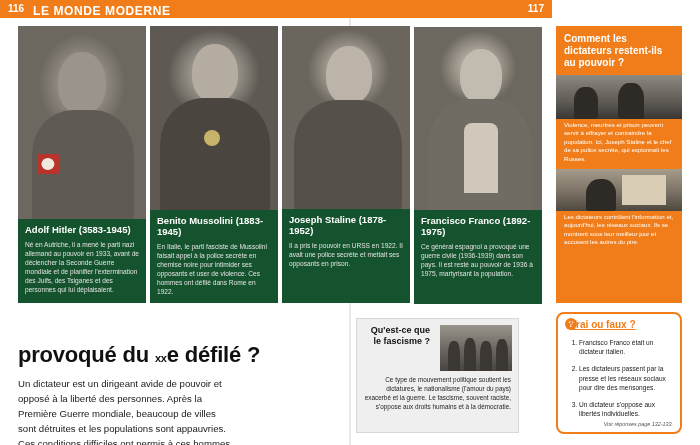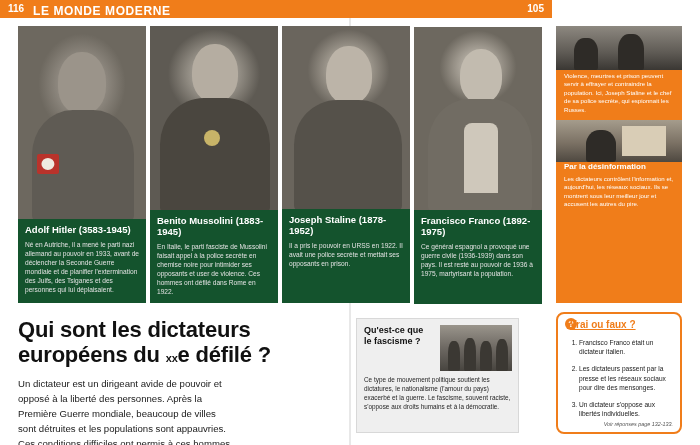--- a/index.html
+++ b/index.html
@@ -293,21 +293,21 @@
   }
 </style>
 </head>
 <body>
 
 <div class="page">
 
   <div class="header">
     <span class="folio-left">116</span>
     <span class="header-title">LE MONDE MODERNE</span>
-    <span class="folio-right">105</span>
+    <span class="folio-right">117</span>
   </div>
 
   <div class="spine"></div>
 
   <div class="card" style="left:18px; top:26px; width:128px; height:277px;">
     <div class="photo" style="height:193px;">
       <div class="ph ph-hitler"></div>
       <div class="sil-head" style="left:40px; top:26px; width:48px; height:62px; background:#9b948a;"></div>
       <div class="sil-body" style="left:14px; top:84px; width:102px; height:112px; background:#5f5b54;"></div>
       <div class="armband" style="left:19px; top:128px; width:22px; height:20px;"></div>
@@ -351,48 +351,48 @@
       <div style="position:absolute; left:50px; top:96px; width:34px; height:70px; background:#cfc8bb; border-radius:8px 8px 0 0;"></div>
     </div>
     <div class="caption" style="top:183px; height:94px;">
       <h3>Francisco Franco (1892-1975)</h3>
       <p>Ce général espagnol a provoqué une guerre civile (1936-1939) dans son pays. Il est resté au pouvoir de 1936 à 1975, martyrisant la population.</p>
     </div>
   </div>
 
   <div class="article" style="left:18px; top:318px; width:322px;">
     <h1>
-      <span>Qui sont les dictateurs</span><br>
-      <span>européens du </span><span class="sc">xx</span><span>e défilé ?</span>
+      <br>
+      <span>provoqué du </span><span class="sc">xx</span><span>e défilé ?</span>
     </h1>
     <p class="body" style="width:218px;">Un dictateur est un dirigeant avide de pouvoir et opposé à la liberté des personnes. Après la Première Guerre mondiale, beaucoup de villes sont détruites et les populations sont appauvries. Ces conditions difficiles ont permis à ces hommes de prendre le pouvoir.</p>
   </div>
 
-  <div class="fascisme" style="left:356px; top:318px; width:163px; height:115px;">
+  <div class="fascisme" style="left:356px; top:318px; width:163px; height:115px;text-align:right;">
     <h4>Qu'est-ce que le fascisme ?</h4>
     <div class="f-photo">
       <div class="fig" style="left:8px; top:16px; width:12px; height:30px;"></div>
       <div class="fig" style="left:24px; top:13px; width:12px; height:33px;"></div>
       <div class="fig" style="left:40px; top:16px; width:12px; height:30px;"></div>
       <div class="fig" style="left:56px; top:14px; width:12px; height:32px;"></div>
     </div>
     <p>Ce type de mouvement politique soutient les dictatures, le nationalisme (l'amour du pays) exacerbé et la guerre. Le fascisme, souvent raciste, s'oppose aux droits humains et à la démocratie.</p>
   </div>
 
   <div class="ordict" style="left:556px; top:26px; width:126px; height:277px;">
+    <h2>Comment les dictateurs restent-ils au pouvoir ?</h2>
     <div class="img1">
       <div class="figdark" style="left:18px; top:12px; width:24px; height:32px;"></div>
       <div class="figdark" style="left:62px; top:8px; width:26px; height:36px;"></div>
     </div>
     <p class="txt">Violence, meurtres et prison peuvent servir à effrayer et contraindre la population. Ici, Joseph Staline et le chef de sa police secrète, qui espionnait les Russes.</p>
     <div class="img2">
       <div class="figdark" style="left:30px; top:10px; width:30px; height:32px; border-radius:45% 45% 10% 10%;"></div>
       <div style="position:absolute; left:66px; top:6px; width:44px; height:30px; background:#d9cdb6;"></div>
     </div>
-    <div class="sub">Par la désinformation</div>
     <p class="txt">Les dictateurs contrôlent l'information et, aujourd'hui, les réseaux sociaux. Ils se montrent sous leur meilleur jour et accusent les autres du pire.</p>
   </div>
 
   <div class="vraifaux" style="left:556px; top:312px; width:126px; height:122px;">
     <span class="qmark">?</span>
     <span class="vf-title" style="left:12px;text-decoration:underline;">Vrai ou faux ?</span>
     <ol>
       <li>Francisco Franco était un dictateur italien.</li>
       <li>Les dictateurs passent par la presse et les réseaux sociaux pour dire des mensonges.</li>
       <li>Un dictateur s'oppose aux libertés individuelles.</li>

